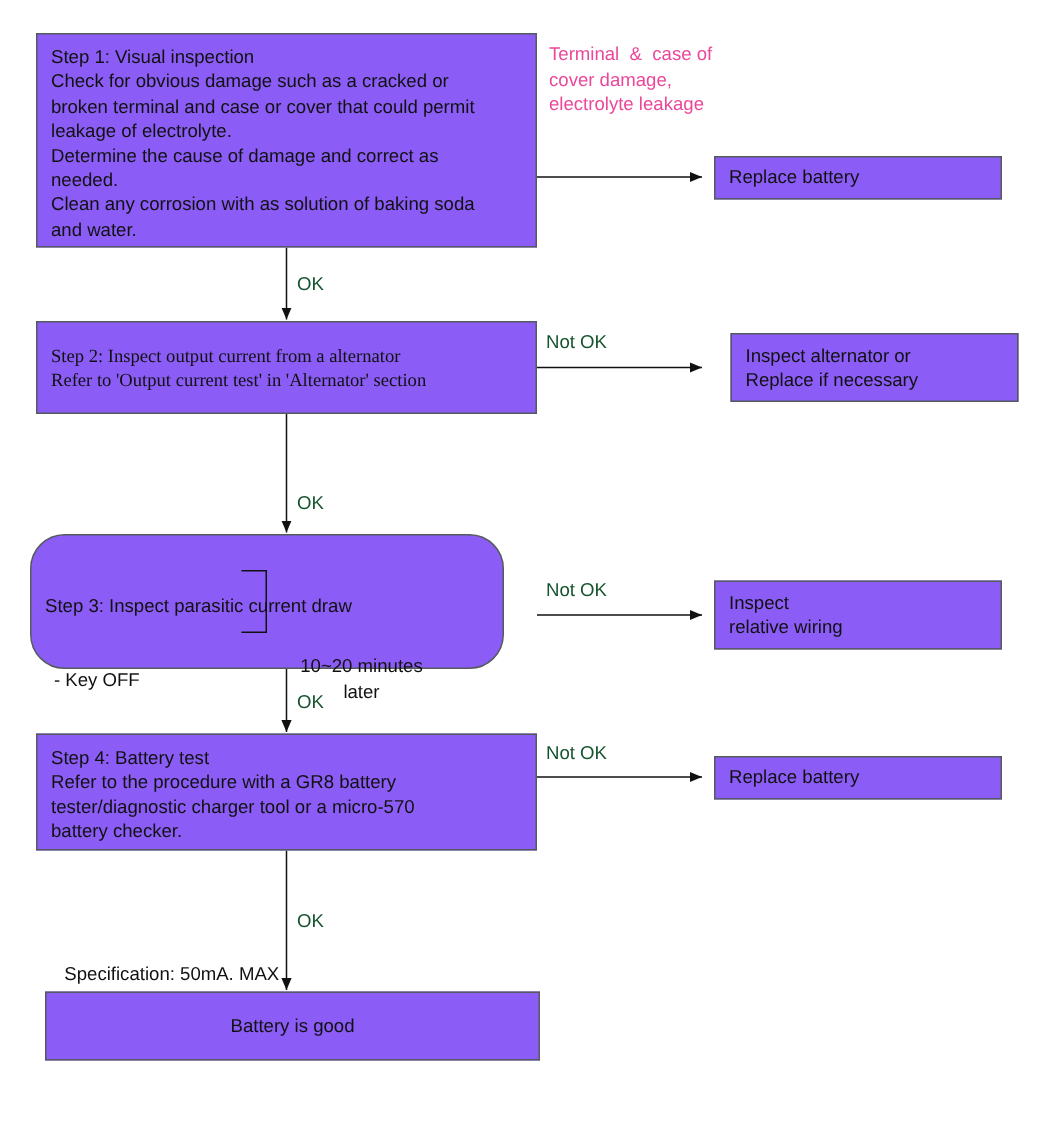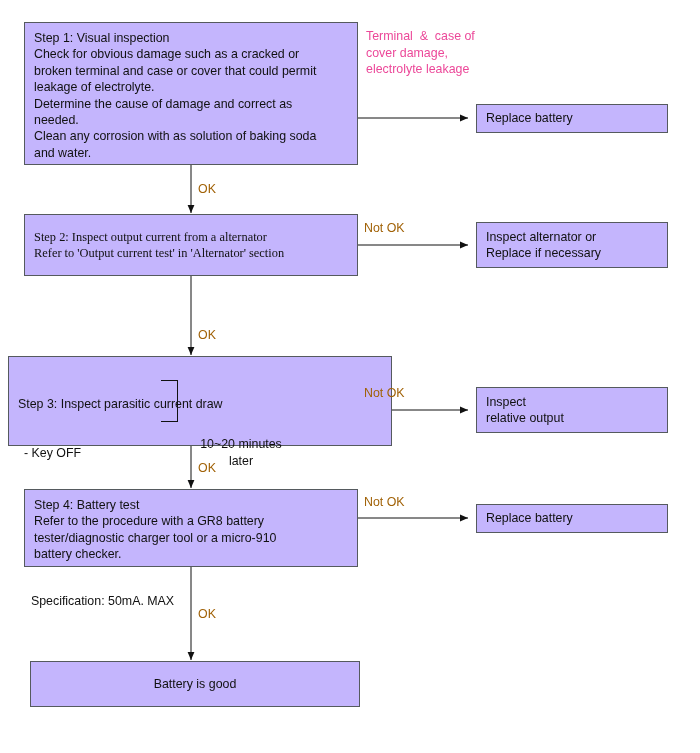--- a/index.html
+++ b/index.html
@@ -25,21 +25,21 @@
     position: absolute;
     left: 0; top: 0;
     width: 700px;
     height: 753px;
     pointer-events: none;
   }
   .box {
     position: absolute;
     border: 1px solid #555a5e;
     box-sizing: border-box;
-    background: #c4b5fd;
+    background: #8b5cf6;
     font-size: 12.4px;
     line-height: 16.4px;
     color: #111111;
   }
   .box .pad {
     padding: 7px 0 0 9px;
     white-space: pre-wrap;
   }
   .box.center .pad {
     padding: 0;
@@ -61,21 +61,21 @@
     position: absolute;
     font-size: 12.4px;
     line-height: 16.6px;
     white-space: pre-wrap;
     color: #ec4899;
   }
   .edge-label {
     position: absolute;
     font-size: 12.4px;
     line-height: 14px;
-    color: #a16207;
+    color: #14532d;
     white-space: nowrap;
   }
   .step3-note {
     position: absolute;
     font-size: 12.4px;
     line-height: 17px;
     color: #111111;
     text-align: center;
     white-space: pre-wrap;
   }
@@ -137,55 +137,55 @@
 
   <div class="edge-label" style="left:198px; top:182px;">OK</div>
 
   <div class="box vcenter" style="left:24px; top:214px; width:334px; height:62px;">
     <div class="pad" style="white-space:pre-wrap;font-family:Liberation Serif, serif;">Step 2: Inspect output current from a alternator
 Refer to 'Output current test' in 'Alternator' section</div>
   </div>
 
   <div class="edge-label" style="left:364px; top:221px;">Not OK</div>
 
-  <div class="box vcenter" style="left:476px; top:222px; width:192px; height:46px;">
+  <div class="box vcenter" style="left:487px; top:222px; width:192px; height:46px;">
     <div class="pad" style="white-space:pre-wrap;">Inspect alternator or
 Replace if necessary</div>
   </div>
 
   <div class="edge-label" style="left:198px; top:328px;">OK</div>
 
-  <div class="box" style="left:8px; top:356px; width:384px; height:90px;">
+  <div class="box" style="left:20px; top:356px; width:316px; height:90px;border-radius:23px;">
     <div class="pad" style="padding:6px 0 0 9px;">
       <div>Step 3: Inspect parasitic current draw</div>
       <div style="padding-left:6px;">- Key OFF</div>
       <div style="padding-left:6px;">- Doors closed</div>
       <div style="padding-left:6px;">- Hood swich OFF</div>
-      <div style="padding-left:6px;">  Specification: 50mA. MAX</div>
+      <div style="padding-left:6px;margin-top:48px;">  Specification: 50mA. MAX</div>
     </div>
   </div>
 
   <div class="bracket" style="left:161px; top:380px; width:17px; height:42px;"></div>
 
   <div class="step3-note" style="left:186px; top:405px; width:110px;margin-top:31px;">10~20 minutes
 later</div>
 
   <div class="edge-label" style="left:364px; top:386px;">Not OK</div>
 
   <div class="box vcenter" style="left:476px; top:387px; width:192px; height:46px;">
     <div class="pad" style="white-space:pre-wrap;">Inspect
-relative output</div>
+relative wiring</div>
   </div>
 
   <div class="edge-label" style="left:198px; top:461px;">OK</div>
 
   <div class="box" style="left:24px; top:489px; width:334px; height:78px;">
     <div class="pad">Step 4: Battery test
 Refer to the procedure with a GR8 battery
-tester/diagnostic charger tool or a micro-910
+tester/diagnostic charger tool or a micro-570
 battery checker.</div>
   </div>
 
   <div class="edge-label" style="left:364px; top:495px;">Not OK</div>
 
   <div class="box vcenter" style="left:476px; top:504px; width:192px; height:29px;">
     <div class="pad">Replace battery</div>
   </div>
 
   <div class="edge-label" style="left:198px; top:607px;">OK</div>

